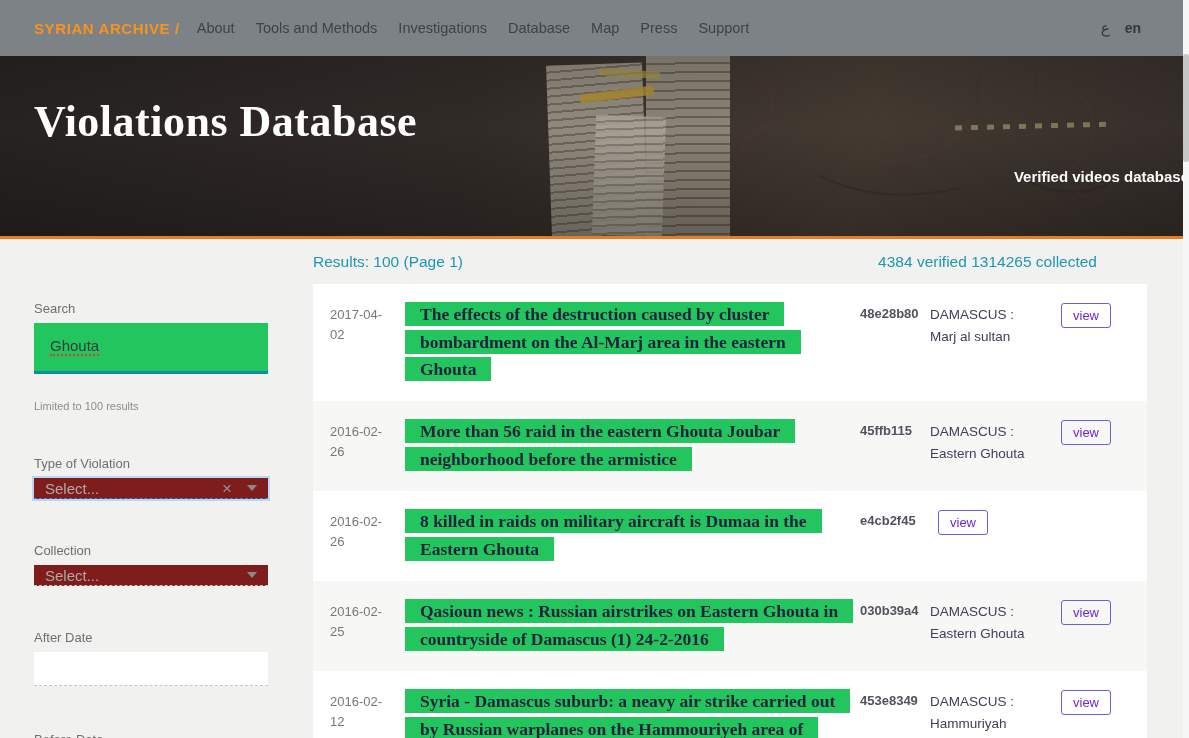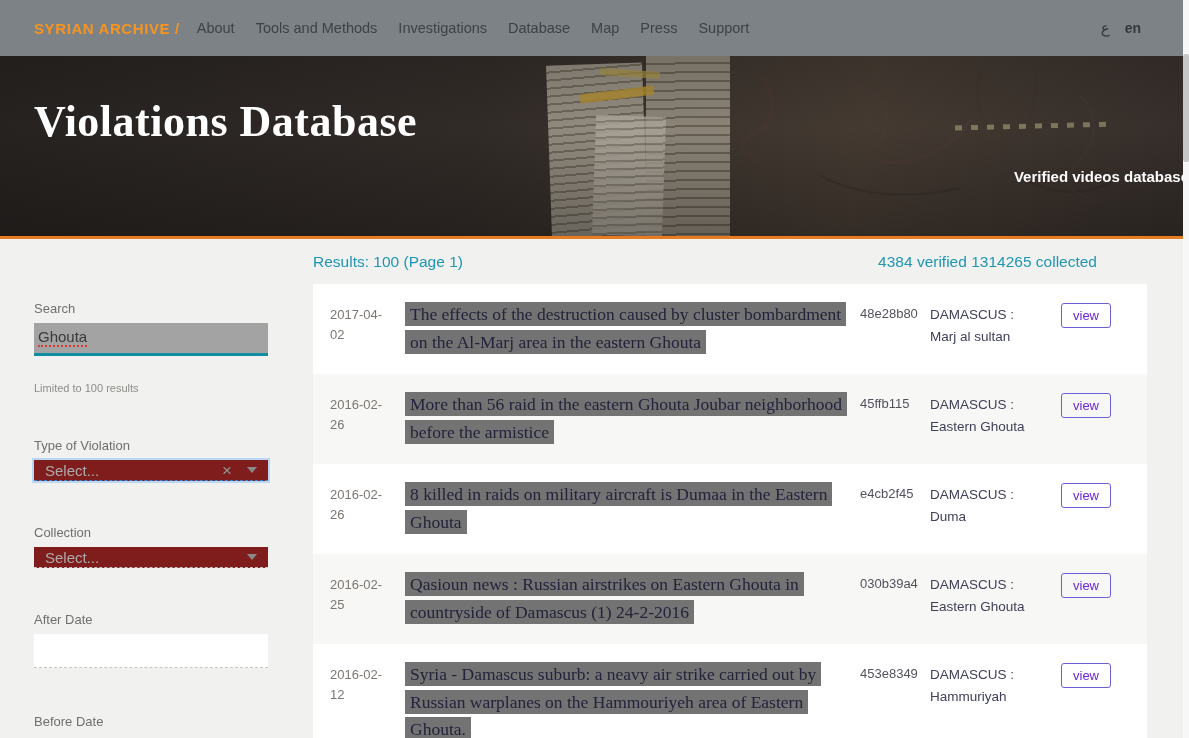--- a/index.html
+++ b/index.html
@@ -32,21 +32,21 @@
   .hero-title { font-family:"Liberation Serif", serif; font-weight:700; font-size:44px; color:#ffffff; letter-spacing:.5px; }
   .hero-sub { margin-top:21px; font-size:15px; font-weight:bold; color:#fdfdfd;text-align:right; }
   .divider { height:3px; background:#e87c21; }
 
   
   .content { display:flex; height:503px; }
 
   
   .sidebar { width:313px; flex:0 0 313px; padding:62px 45px 0 34px; }
   .f-label { display:block; font-size:13px; color:#6f6f6f; margin-bottom:7px; }
-  .search-box { height:33px; background:#a3a3a3; border-bottom:3px solid #0f8da2; display:flex; align-items:center; padding:0 4px; cursor:text; }
+  .search-box { height:51px; background:#22c55e; border-bottom:3px solid #0f8da2; display:flex; align-items:center; padding:0 16px; cursor:text; }
   .search-text { font-size:15px; color:#3a3a3a; border-bottom:2px dotted #e03c31; line-height:1.1; }
   .hint { font-size:11px; color:#8c8c88; margin-top:26px; }
   .group-violation { margin-top:44px; }
   .select { height:21px; background:#7f1d1d; display:flex; align-items:center; padding:0 11px; cursor:pointer; }
   .select.focused { box-shadow:0 0 0 2px #b9d7f3; border-bottom:1px dashed #3d85d6; }
   .select.plain { border-bottom:1px dashed #c4c4c4; }
   .select-placeholder { font-size:15px; color:#ababab; flex:1; }
   .clear-x { color:#8f9398; font-size:17px; margin-right:15px; cursor:pointer; line-height:1; }
   .caret { width:0; height:0; border-left:5px solid transparent; border-right:5px solid transparent; border-top:6px solid #8a8a8a; cursor:pointer; }
   .group-collection { margin-top:44px; }
@@ -56,22 +56,22 @@
 
   
   .results { flex:1; padding-top:14px; }
   .results-header { width:834px; display:flex; justify-content:space-between; align-items:baseline; margin-bottom:13px; padding-right:50px; }
   .results-count, .results-stats { color:#1e96b4; font-size:15.5px; }
   .list { width:834px; background:#ffffff; }
   .row { display:grid; grid-template-columns:75px 455px 70px 123px 1fr; padding:17px 0 17px 17px; min-height:90px; align-items:start; }
   .row.alt { background:#f7f7f6; }
   .cell-date { font-size:13px; color:#7b766f; line-height:1.55; padding-right:14px; padding-top:4px; word-break:break-word; }
   .cell-title { font-family:"Liberation Serif", serif; font-size:17.5px; color:#23233b; line-height:1.58; padding-right:6px; }
-  .cell-title mark { background:#737373; color:inherit; padding:2px 5px; -webkit-box-decoration-break:clone; box-decoration-break:clone; }
-  .cell-id { font-size:13px; color:#52525e; padding-top:5px; }
+  .cell-title mark { background:#22c55e; color:inherit; padding:2px 15px; -webkit-box-decoration-break:clone; box-decoration-break:clone;font-weight:bold; }
+  .cell-id { font-size:13px; color:#52525e; padding-top:5px;font-weight:bold; }
   .cell-loc { font-size:13.5px; color:#40405a; line-height:1.6; padding-right:10px; padding-top:3px; }
   .view-btn { justify-self:start; margin-left:8px; margin-top:2px; font-family:"Liberation Sans", sans-serif;
               font-size:13px; color:#6d28d9; background:transparent; border:1.5px solid #6c60d8; border-radius:3px;
               padding:4px 11px; cursor:pointer; }
 
   
   .scrollbar-track { position:absolute; top:0; right:0; width:6px; height:738px; background:#f7f7f7; }
   .scrollbar-thumb { position:absolute; top:54px; right:0; width:6px; height:108px; background:#c6c6c6; border-radius:3px; cursor:grab; }
 </style>
 </head>
@@ -175,21 +175,20 @@
           <div class="cell-title"><mark>More than 56 raid in the eastern Ghouta Joubar neighborhood before the armistice</mark></div>
           <div class="cell-id">45ffb115</div>
           <div class="cell-loc">DAMASCUS : Eastern Ghouta</div>
           <button class="view-btn">view</button>
         </div>
 
         <div class="row">
           <div class="cell-date">2016-02-26</div>
           <div class="cell-title"><mark>8 killed in raids on military aircraft is Dumaa in the Eastern Ghouta</mark></div>
           <div class="cell-id">e4cb2f45</div>
-          <div class="cell-loc">DAMASCUS : Duma</div>
           <button class="view-btn">view</button>
         </div>
 
         <div class="row alt">
           <div class="cell-date">2016-02-25</div>
           <div class="cell-title"><mark>Qasioun news : Russian airstrikes on Eastern Ghouta in countryside of Damascus (1) 24-2-2016</mark></div>
           <div class="cell-id">030b39a4</div>
           <div class="cell-loc">DAMASCUS : Eastern Ghouta</div>
           <button class="view-btn">view</button>
         </div>

